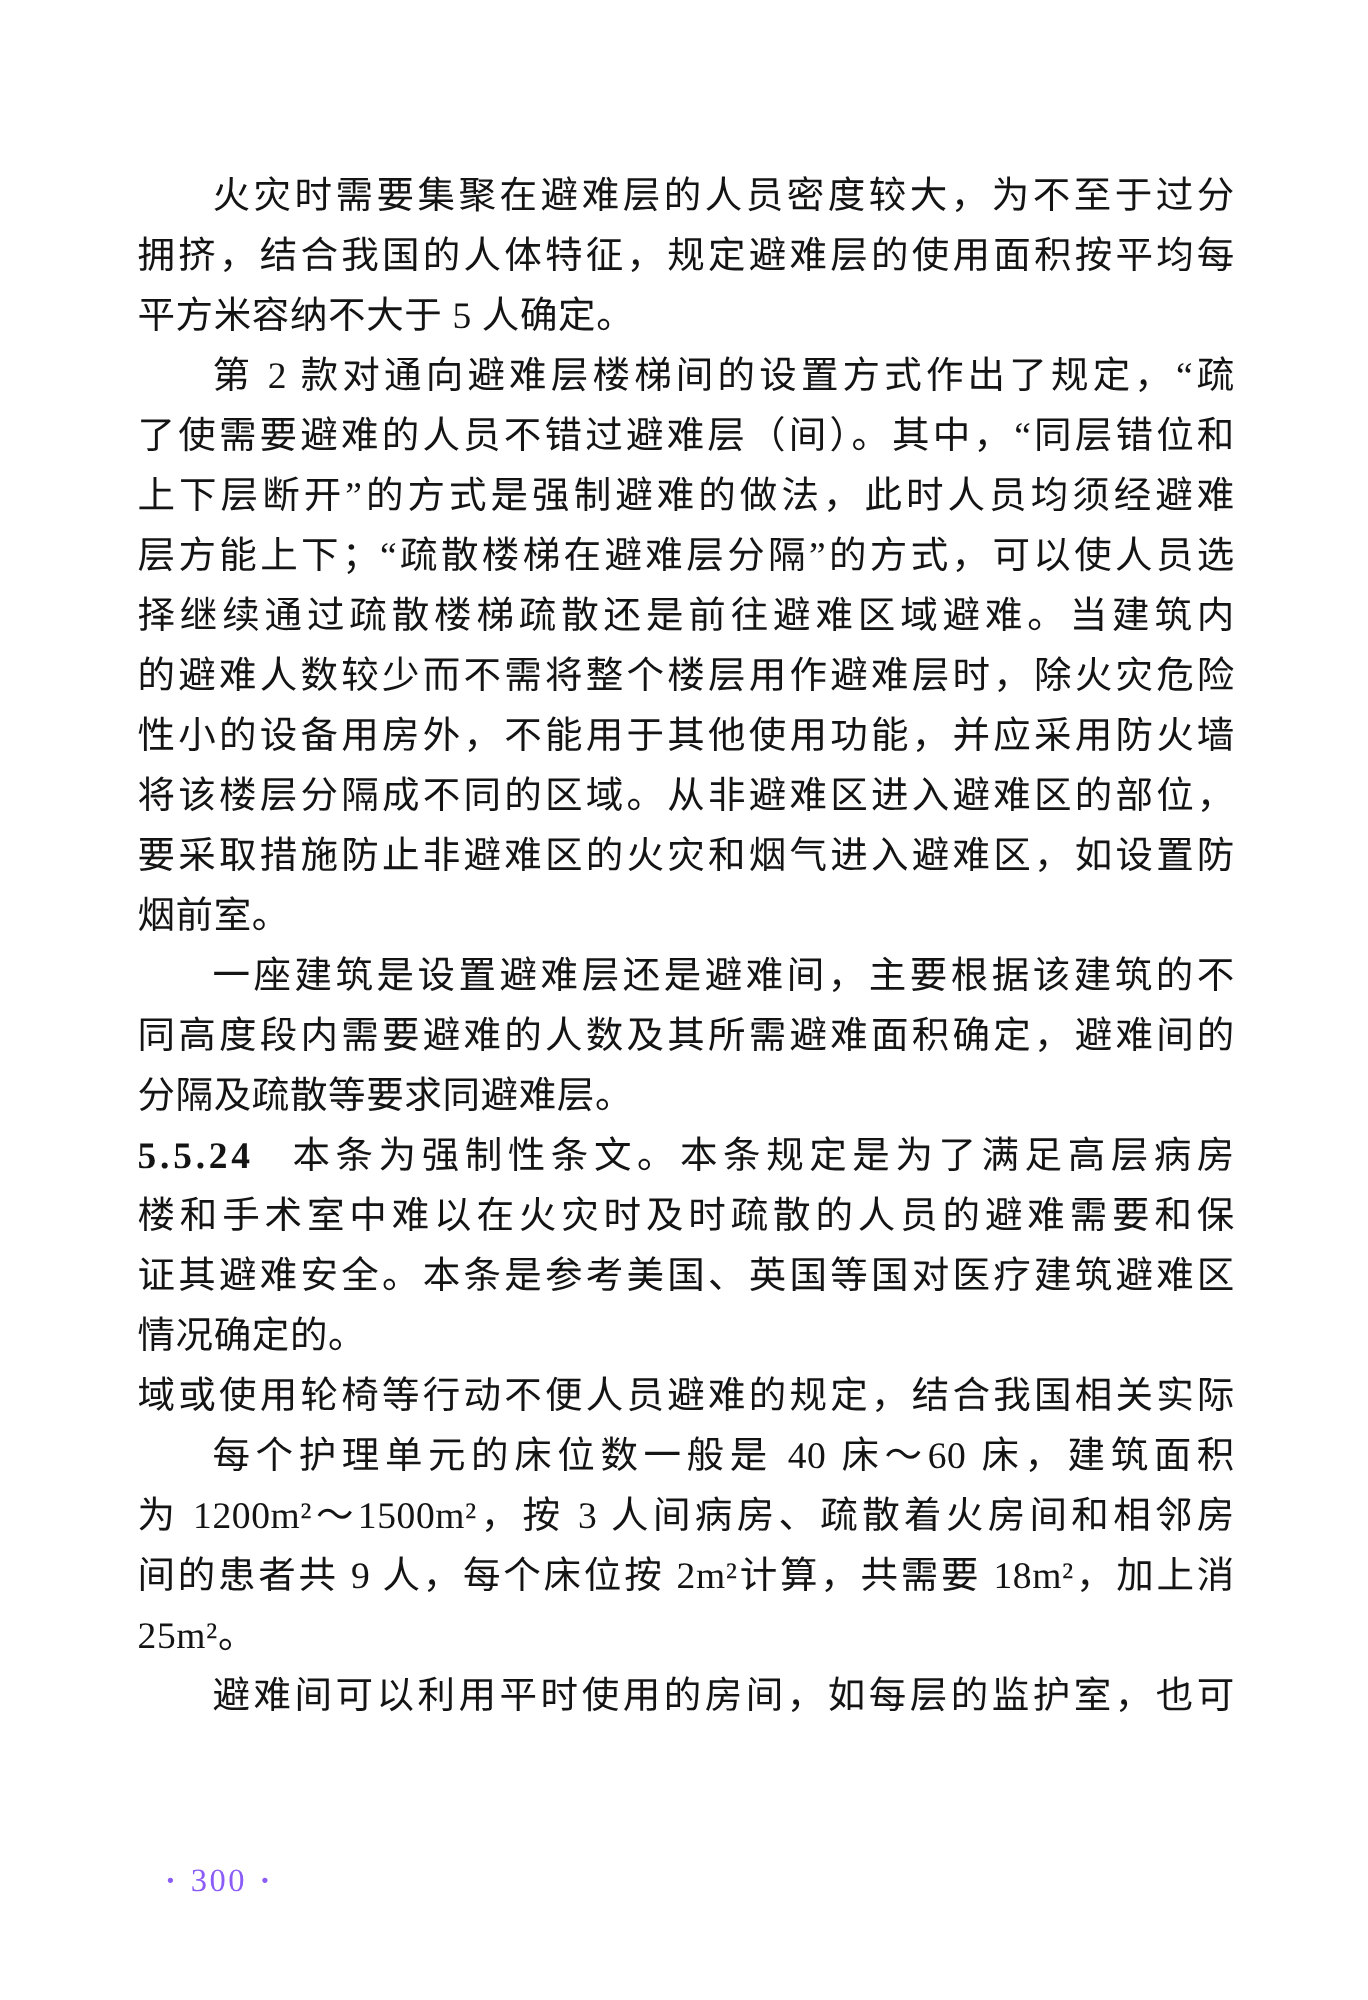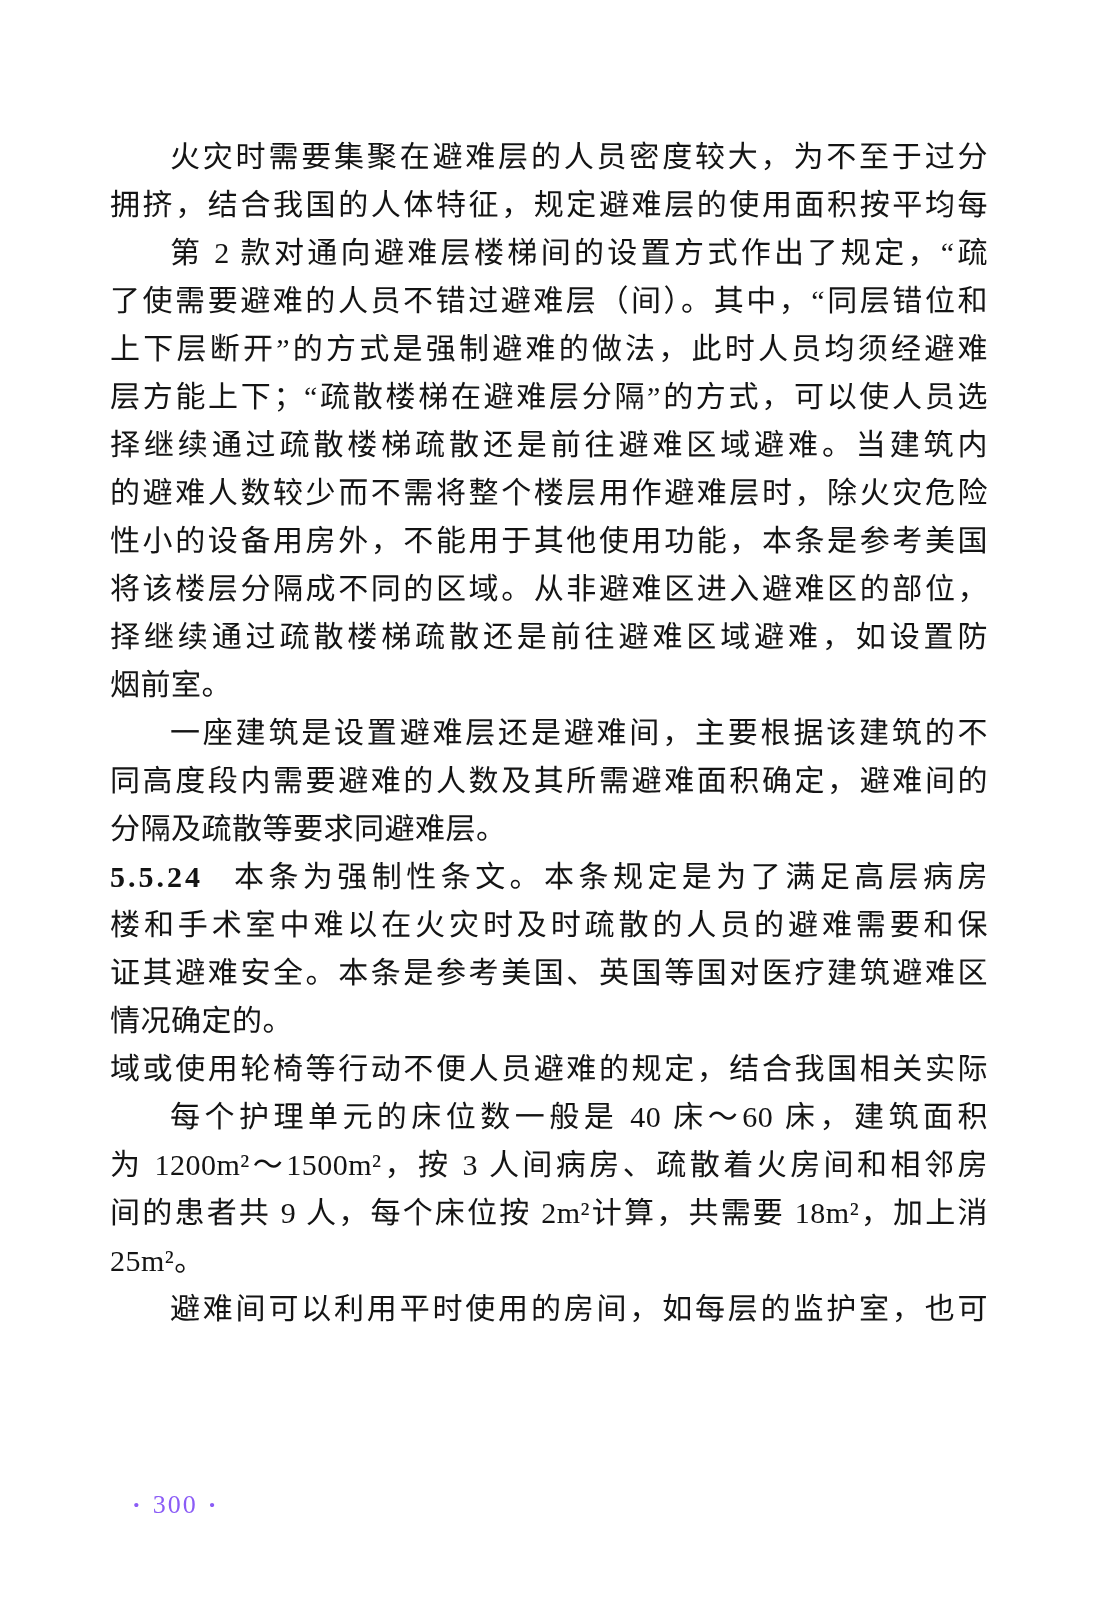--- a/index.html
+++ b/index.html
@@ -59,29 +59,30 @@
 </style>
 </head>
 <body>
 
 <div class="page">
 
   <main class="text-block" id="text-block">
 
   <div class="line indent"><span>火灾时需要集聚在避难层的人员密度较大，为不至于过分</span></div>
       <div class="line"><span>拥挤，结合我国的人体特征，规定避难层的使用面积按平均每</span></div>
+      <div class="line para-end"><span>平方米容纳不大于 5 人确定。</span></div>
       <div class="line indent"><span>第 2 款对通向避难层楼梯间的设置方式作出了规定，“疏</span></div>
       <div class="line"><span>了使需要避难的人员不错过避难层（间）。其中，“同层错位和</span></div>
       <div class="line"><span>上下层断开”的方式是强制避难的做法，此时人员均须经避难</span></div>
       <div class="line"><span>层方能上下；“疏散楼梯在避难层分隔”的方式，可以使人员选</span></div>
       <div class="line"><span>择继续通过疏散楼梯疏散还是前往避难区域避难。当建筑内</span></div>
       <div class="line"><span>的避难人数较少而不需将整个楼层用作避难层时，除火灾危险</span></div>
-      <div class="line"><span>性小的设备用房外，不能用于其他使用功能，本条是参考美国</span></div>
+      <div class="line"><span>性小的设备用房外，不能用于其他使用功能，并应采用防火墙</span></div>
       <div class="line"><span>将该楼层分隔成不同的区域。从非避难区进入避难区的部位，</span></div>
-      <div class="line"><span>择继续通过疏散楼梯疏散还是前往避难区域避难，如设置防</span></div>
+      <div class="line"><span>要采取措施防止非避难区的火灾和烟气进入避难区，如设置防</span></div>
       <div class="line para-end"><span>烟前室。</span></div>
       <div class="line indent"><span>一座建筑是设置避难层还是避难间，主要根据该建筑的不</span></div>
       <div class="line"><span>同高度段内需要避难的人数及其所需避难面积确定，避难间的</span></div>
       <div class="line para-end"><span>分隔及疏散等要求同避难层。</span></div>
       <div class="line"><span class="section-num">5.5.24</span><span>本条为强制性条文。本条规定是为了满足高层病房</span></div>
       <div class="line"><span>楼和手术室中难以在火灾时及时疏散的人员的避难需要和保</span></div>
       <div class="line"><span>证其避难安全。本条是参考美国、英国等国对医疗建筑避难区</span></div>
       <div class="line para-end"><span>情况确定的。</span></div>
       <div class="line"><span>域或使用轮椅等行动不便人员避难的规定，结合我国相关实际</span></div>
       <div class="line indent"><span>每个护理单元的床位数一般是 40 床～60 床，建筑面积</span></div>

